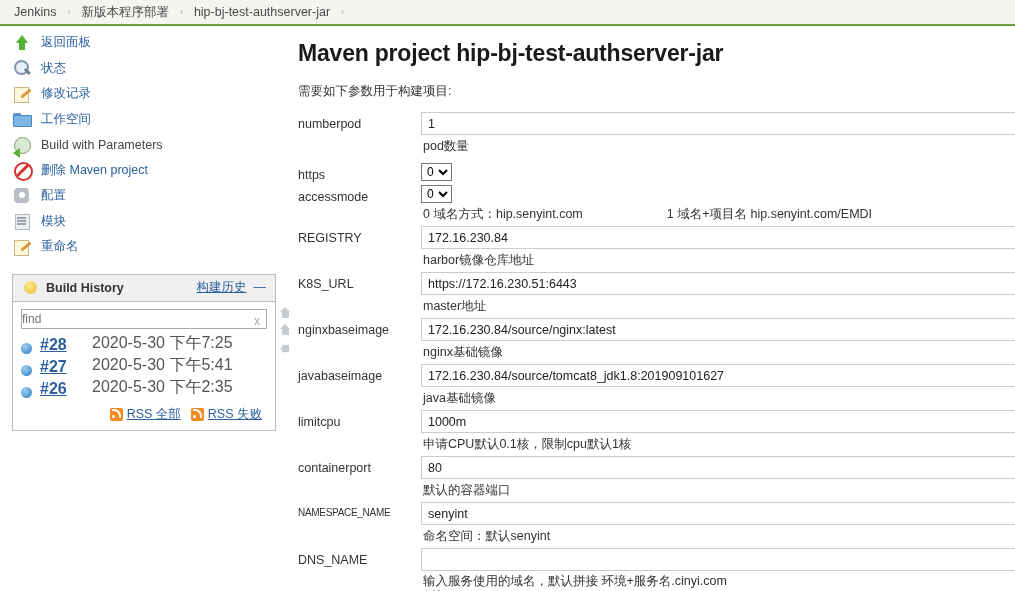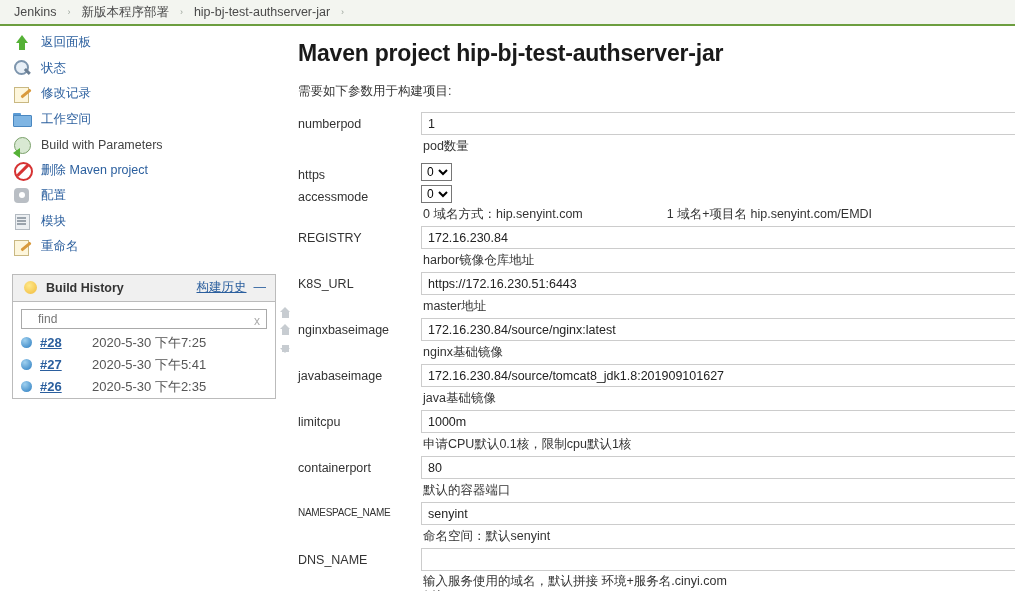--- a/index.html
+++ b/index.html
@@ -165,33 +165,33 @@
   #bh-right { margin-left: auto; display: flex; align-items: center; }
   #bh-cn { color: #2b5f9e; text-decoration: underline; font-size: 12.5px; }
   #bh-collapse {
     color: #2b5f9e; margin-left: 7px; font-size: 12.5px;
     line-height: 1;
   }
   #bh-find-wrap { padding: 7px 8px 3px 8px; }
   #bh-find {
     width: 100%; height: 20px;
     border: 1px solid #aaa;
-    padding: 0 16px 0 16px;
+    padding: 0 16px 0 0;
     font-size: 12px; color: #999;
     font-family: "Liberation Sans", sans-serif;
     background: #fff;
   }
   #bh-find-x {
     position: absolute; right: 15px; top: 39px;
     color: #aaa; font-size: 12px; cursor: pointer;
   }
   .bh-row {
-    display: flex; align-items: center;
+    display: flex; align-items: flex-end;
     height: 22px; padding-left: 8px;
-    font-size: 13px;
+    font-size: 16px;
   }
   .bh-row .ball {
     width: 11px; height: 11px; border-radius: 50%;
     margin-right: 8px; flex: 0 0 11px;
     background: radial-gradient(circle at 35% 30%, #9fd0ef, #2a7cc0);
   }
   .bh-row .bnum {
     color: #2b5f9e; text-decoration: underline;
     font-weight: bold; width: 52px;
   }
@@ -380,20 +380,26 @@
         <span class="ball"></span>
         <a class="bnum" href="#">#27</a>
         <span class="btime">2020-5-30 下午5:41</span>
       </div>
       <div class="bh-row">
         <span class="ball"></span>
         <a class="bnum" href="#">#26</a>
         <span class="btime">2020-5-30 下午2:35</span>
       </div>
 
+      <div id="bh-rss">
+        <span class="rss-ico"></span>
+        <a class="rss-link" href="#">RSS 全部</a>
+        <span class="rss-ico"></span>
+        <a class="rss-link" href="#">RSS 失败</a>
+      </div>
 
       <div id="bh-arrows">
         <span class="ar top-bar"></span>
         <span class="ar"></span>
         <span class="ar down"></span>
       </div>
     </div>
   </div>
 
   <div id="main">

